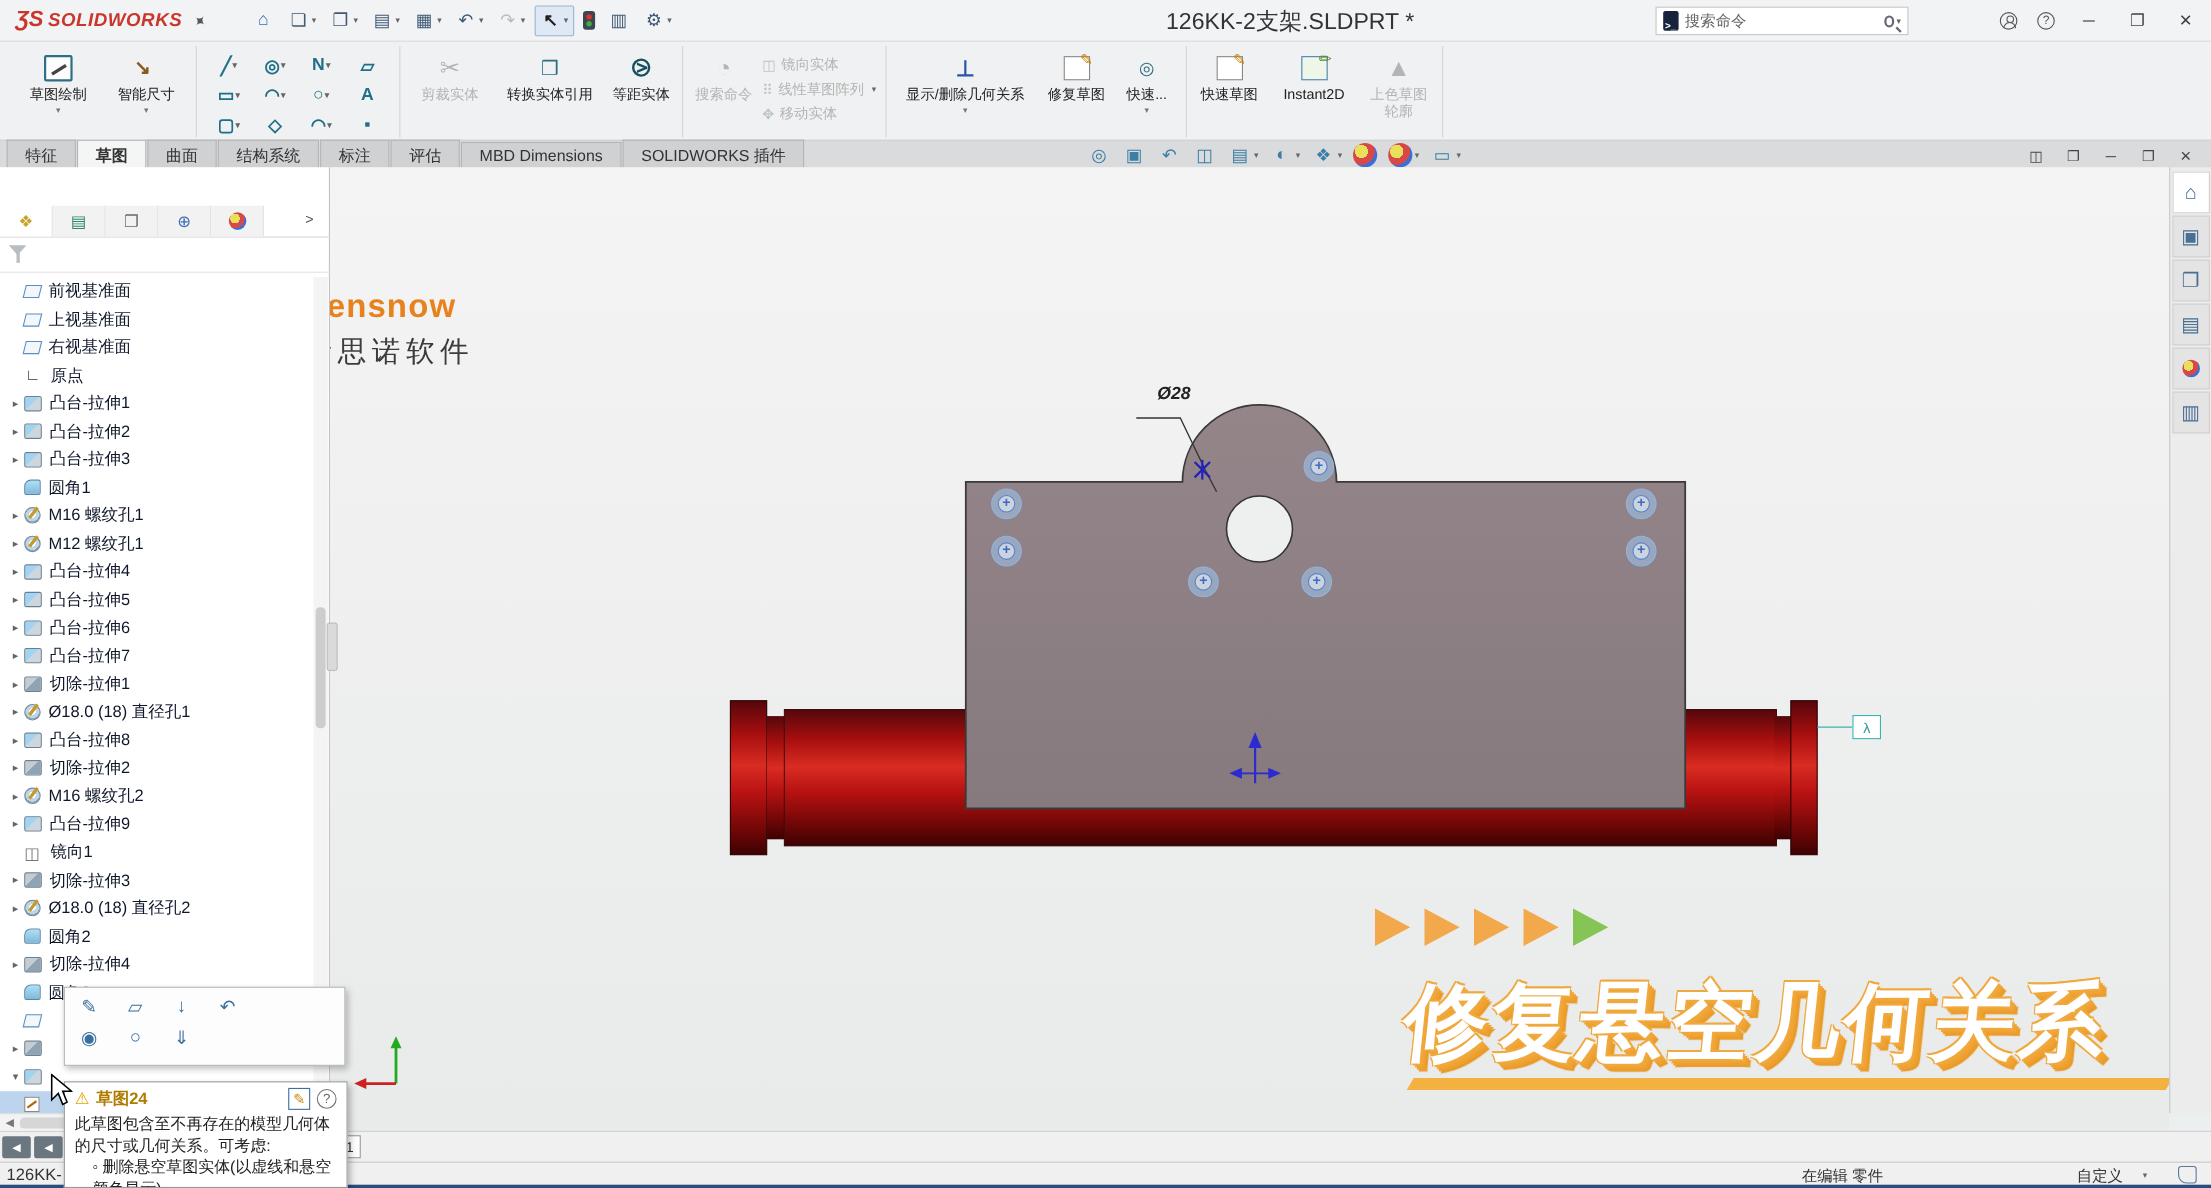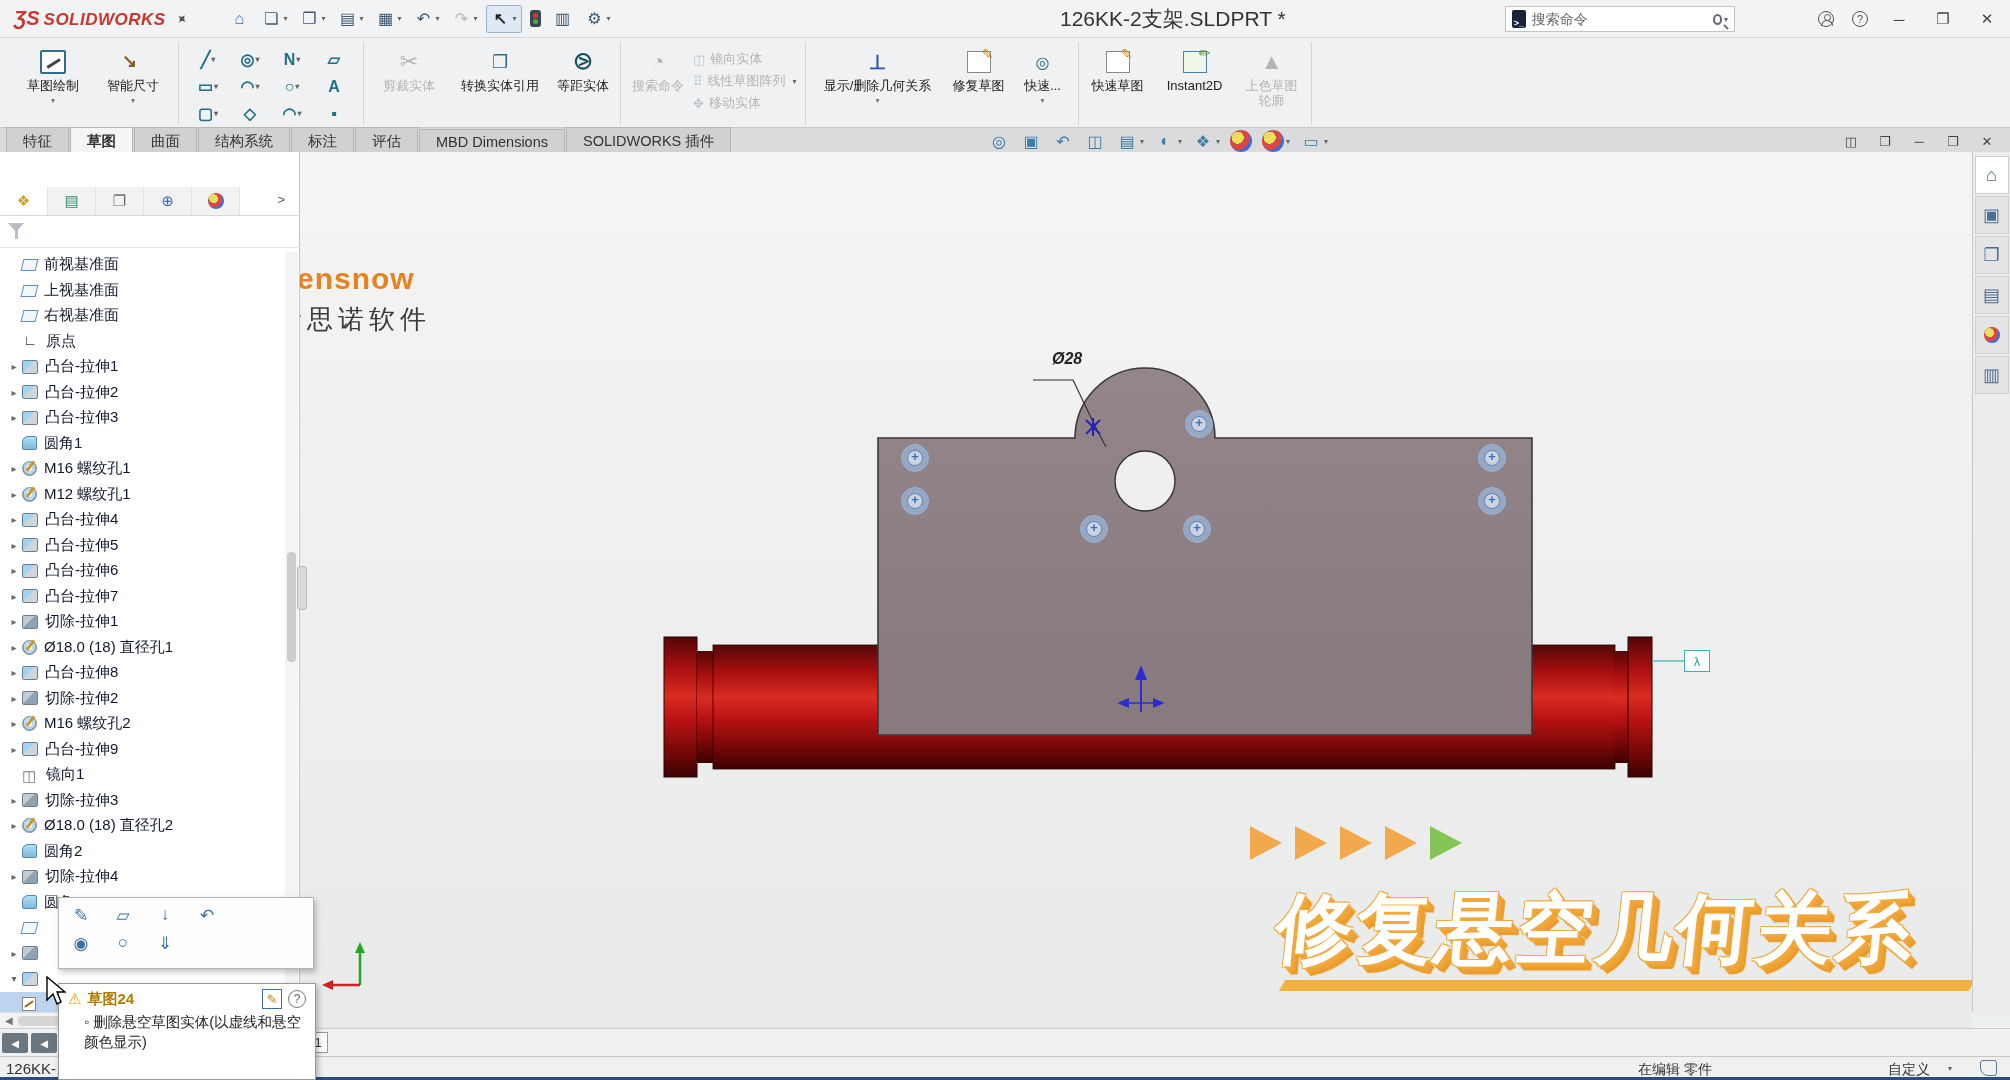--- a/index.html
+++ b/index.html
@@ -754,20 +754,21 @@
       <span class="ti ic-sketch"></span>
     </div>
 
   <div class="tooltip">
     <div class="tt-head">
       <span class="tt-warn">⚠</span>
       <span class="tt-title">草图24</span>
       <span class="tt-edit">✎</span>
       <span class="tt-help">?</span>
     </div>
+    <div class="tt-body">此草图包含至不再存在的模型几何体的尺寸或几何关系。可考虑:</div>
     <div class="tt-bullet">删除悬空草图实体(以虚线和悬空颜色显示)</div>
   </div>
 
   <svg class="cursor-arrow" width="22" height="30">
     <polygon points="3,1 3,24 9,18 13,28 17,26 13,16 21,16" fill="#fff" stroke="#000" stroke-width="1.4"></polygon>
   </svg>
 
   <div class="hscroll">
     <span class="arr">◀</span>
     <span class="hthumb"></span>

